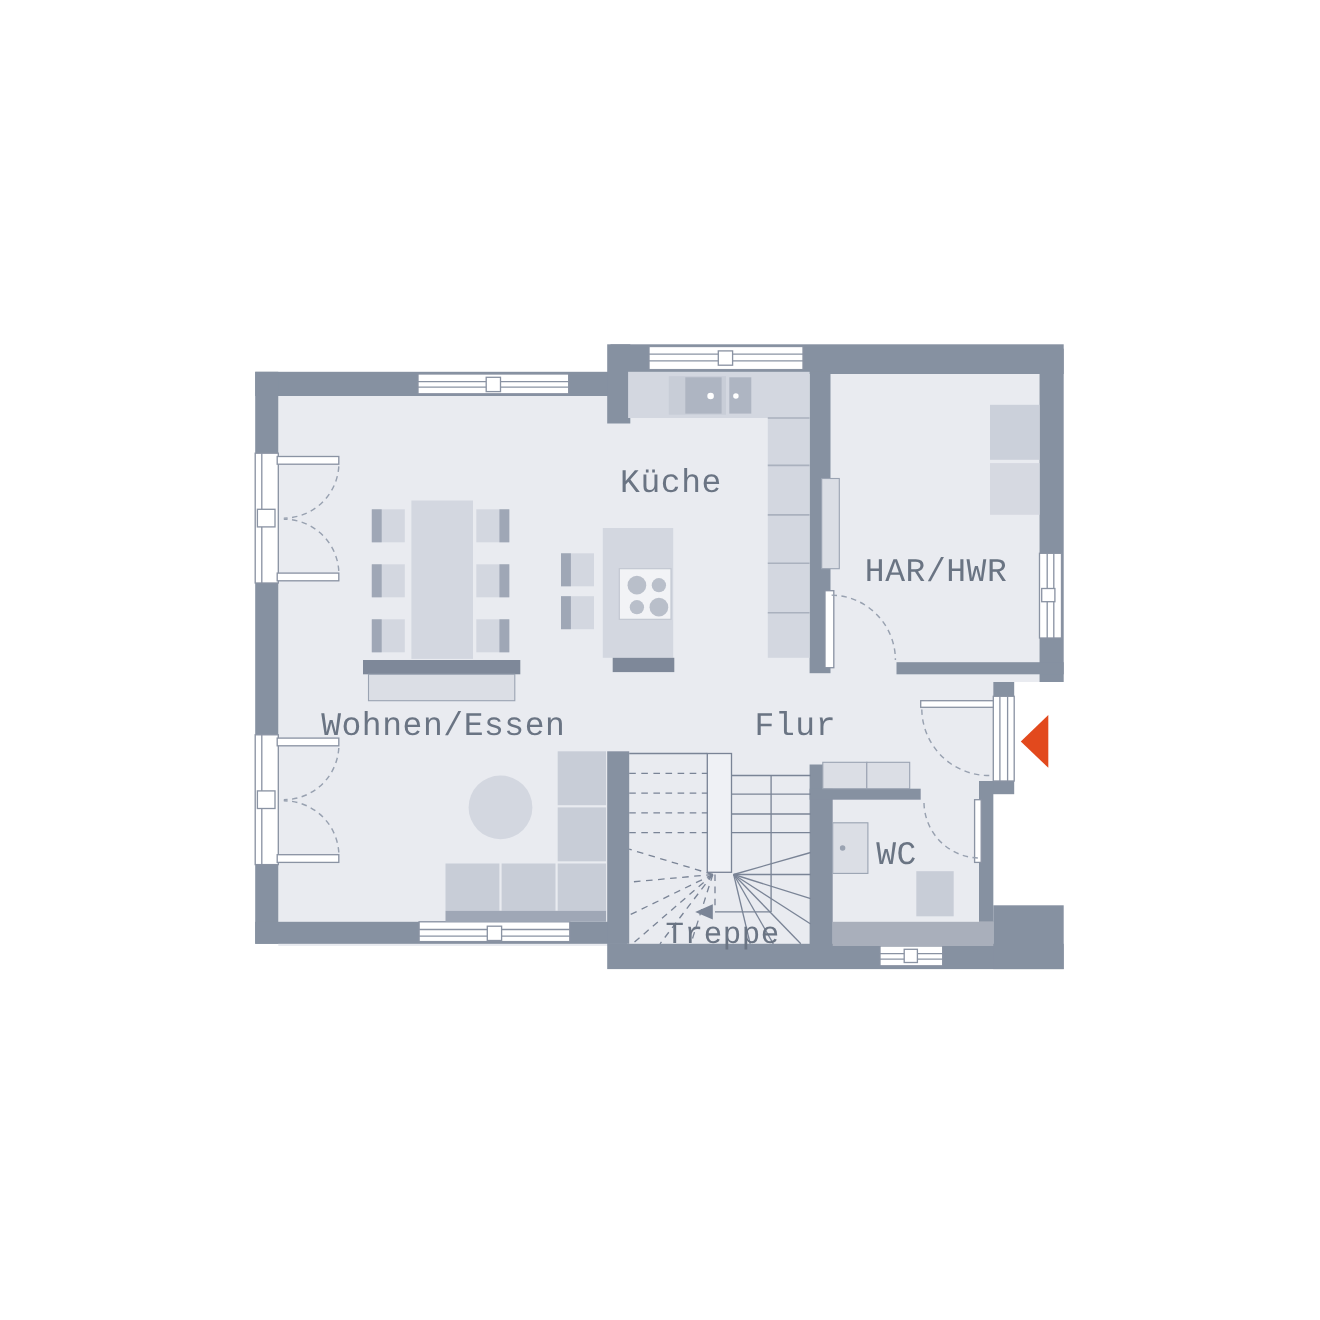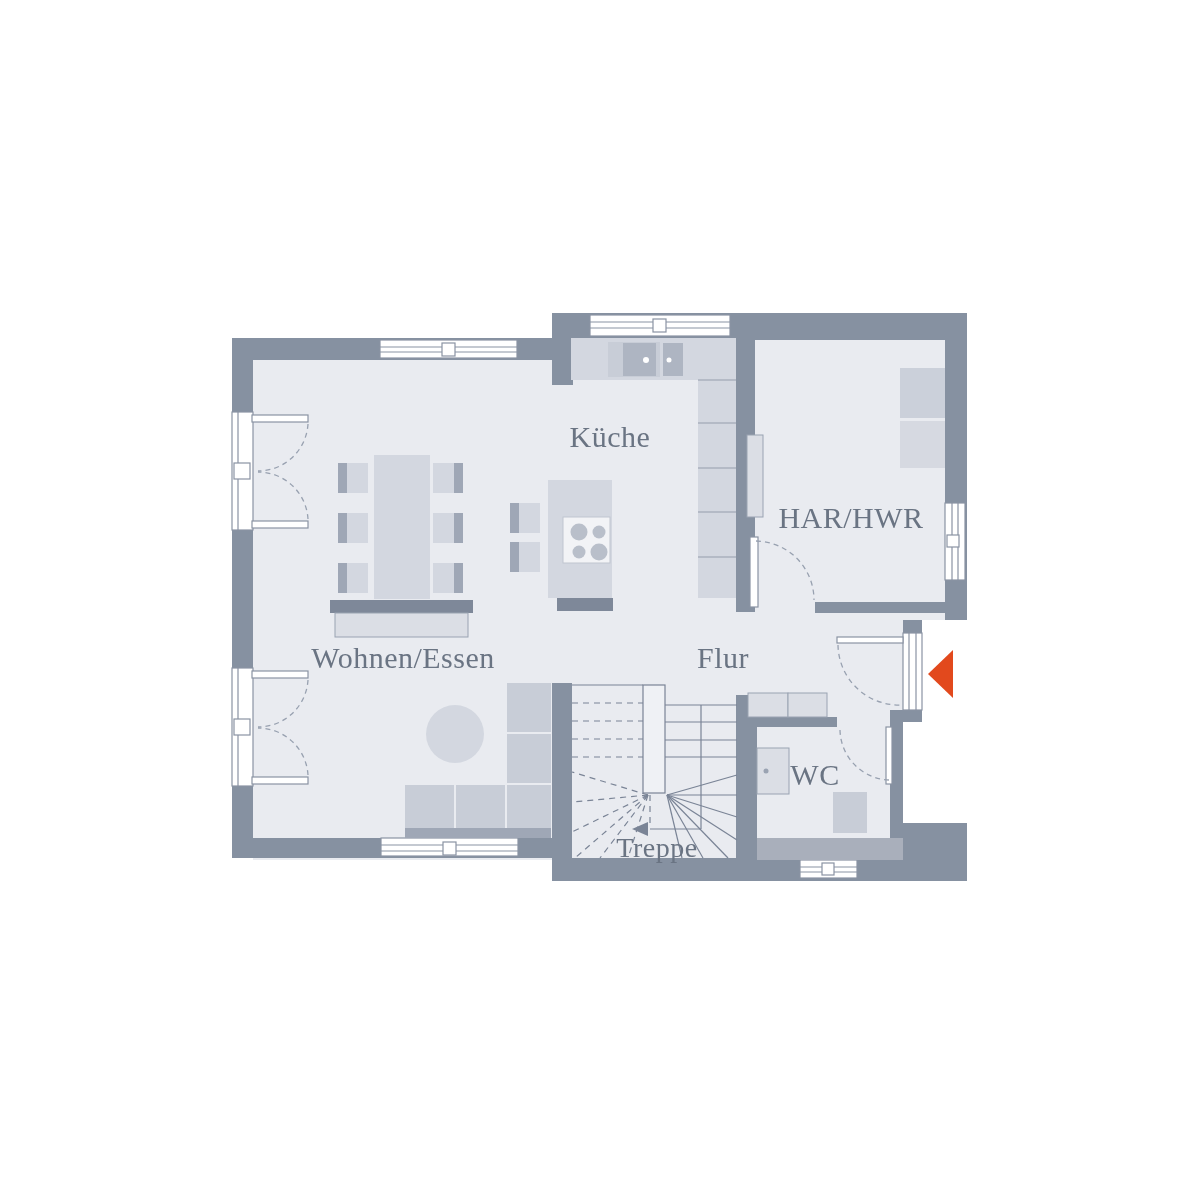--- a/index.html
+++ b/index.html
@@ -1,17 +1,17 @@
 <!DOCTYPE html>
 <html><head>
 <meta charset="utf-8">
 <style>
   html,body{margin:0;padding:0;background:#ffffff;}
   #canvas{position:relative;width:1200px;height:1200px;background:#ffffff;overflow:hidden;
-          font-family:Liberation Serif, serif;}
+          font-family:Liberation Mono, monospace;}
   svg{position:absolute;left:0;top:0;}
   .room-label{fill:#6A7483;font-size:30px;letter-spacing:0.5px;}
   .room-label.small{font-size:28px;}
   .wall{fill:#8691A1;}
   .win{fill:#ffffff;stroke:#8A93A3;stroke-width:1.2;}
   .winline{stroke:#8A93A3;stroke-width:1.2;fill:none;}
   .winsq{fill:#ffffff;stroke:#8A93A3;stroke-width:1.2;}
   .leaf{fill:#ffffff;stroke:#8A93A3;stroke-width:1.2;}
   .arc{fill:none;stroke:#98A1B0;stroke-width:1.3;stroke-dasharray:5,4;}
   .flight-dash{stroke:#7A8496;stroke-width:1.2;stroke-dasharray:6,5;fill:none;}

